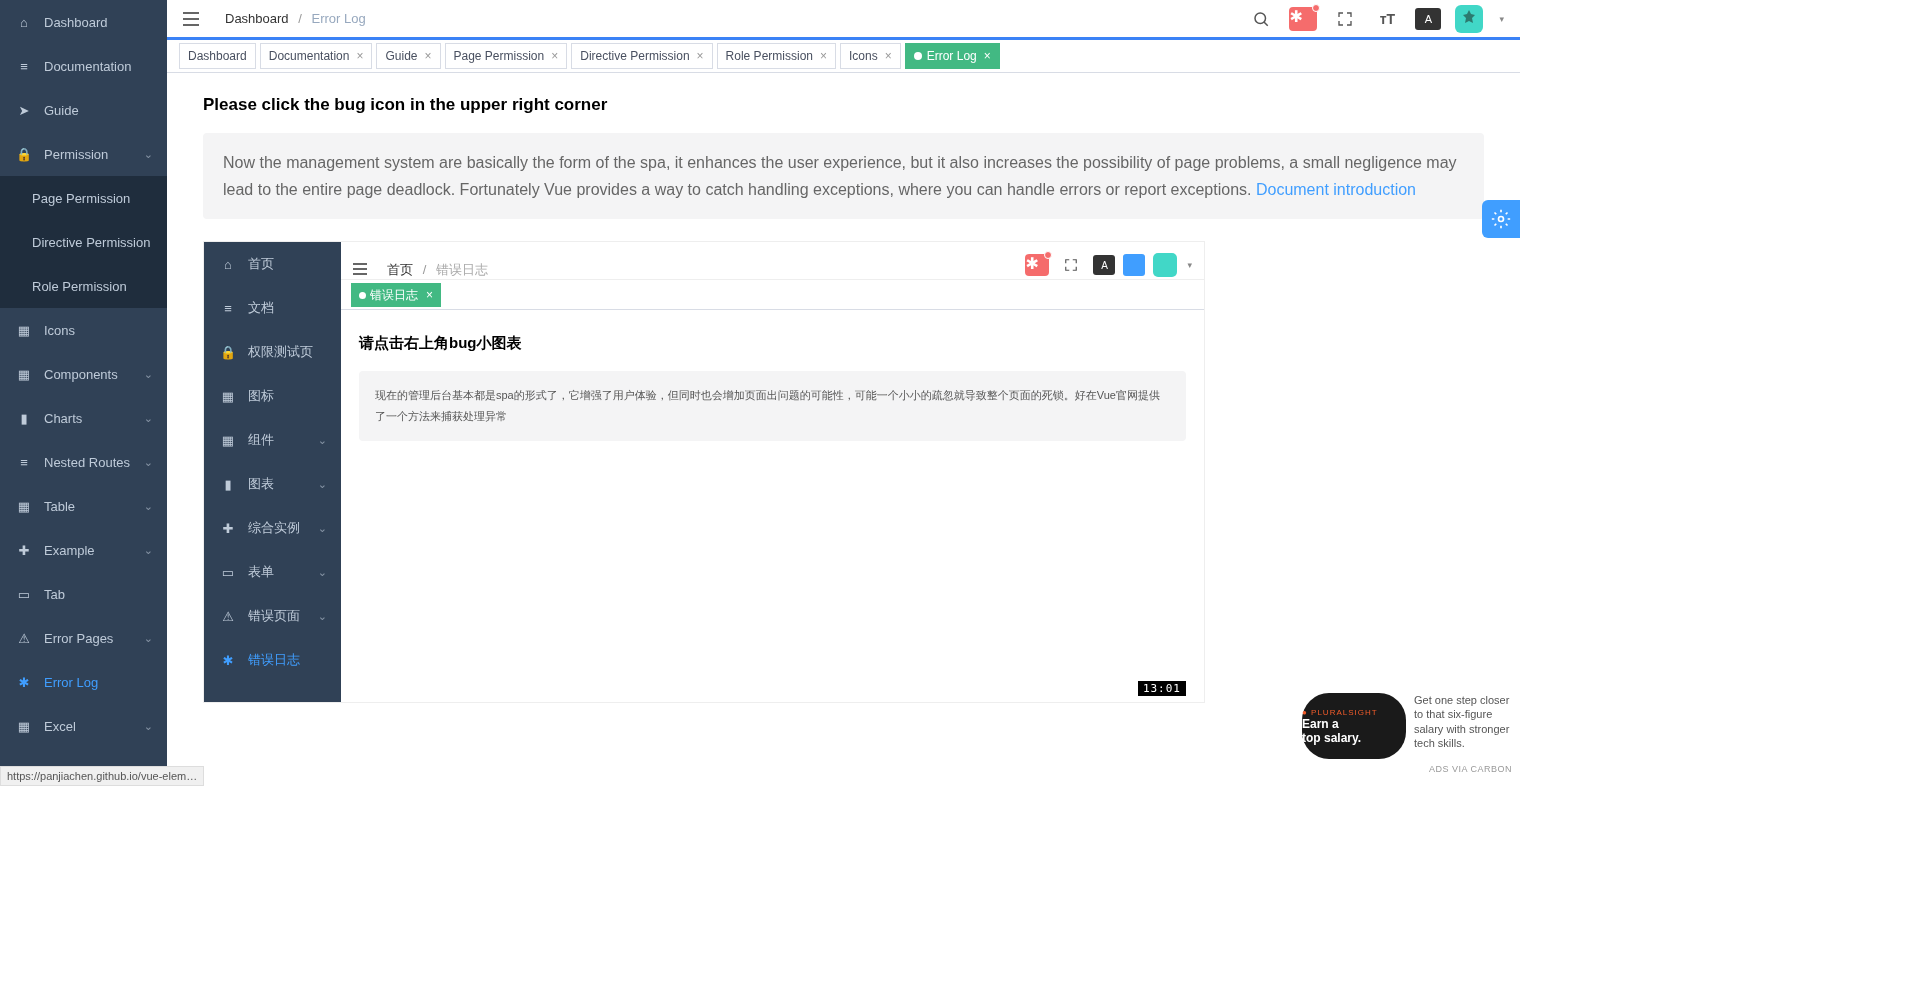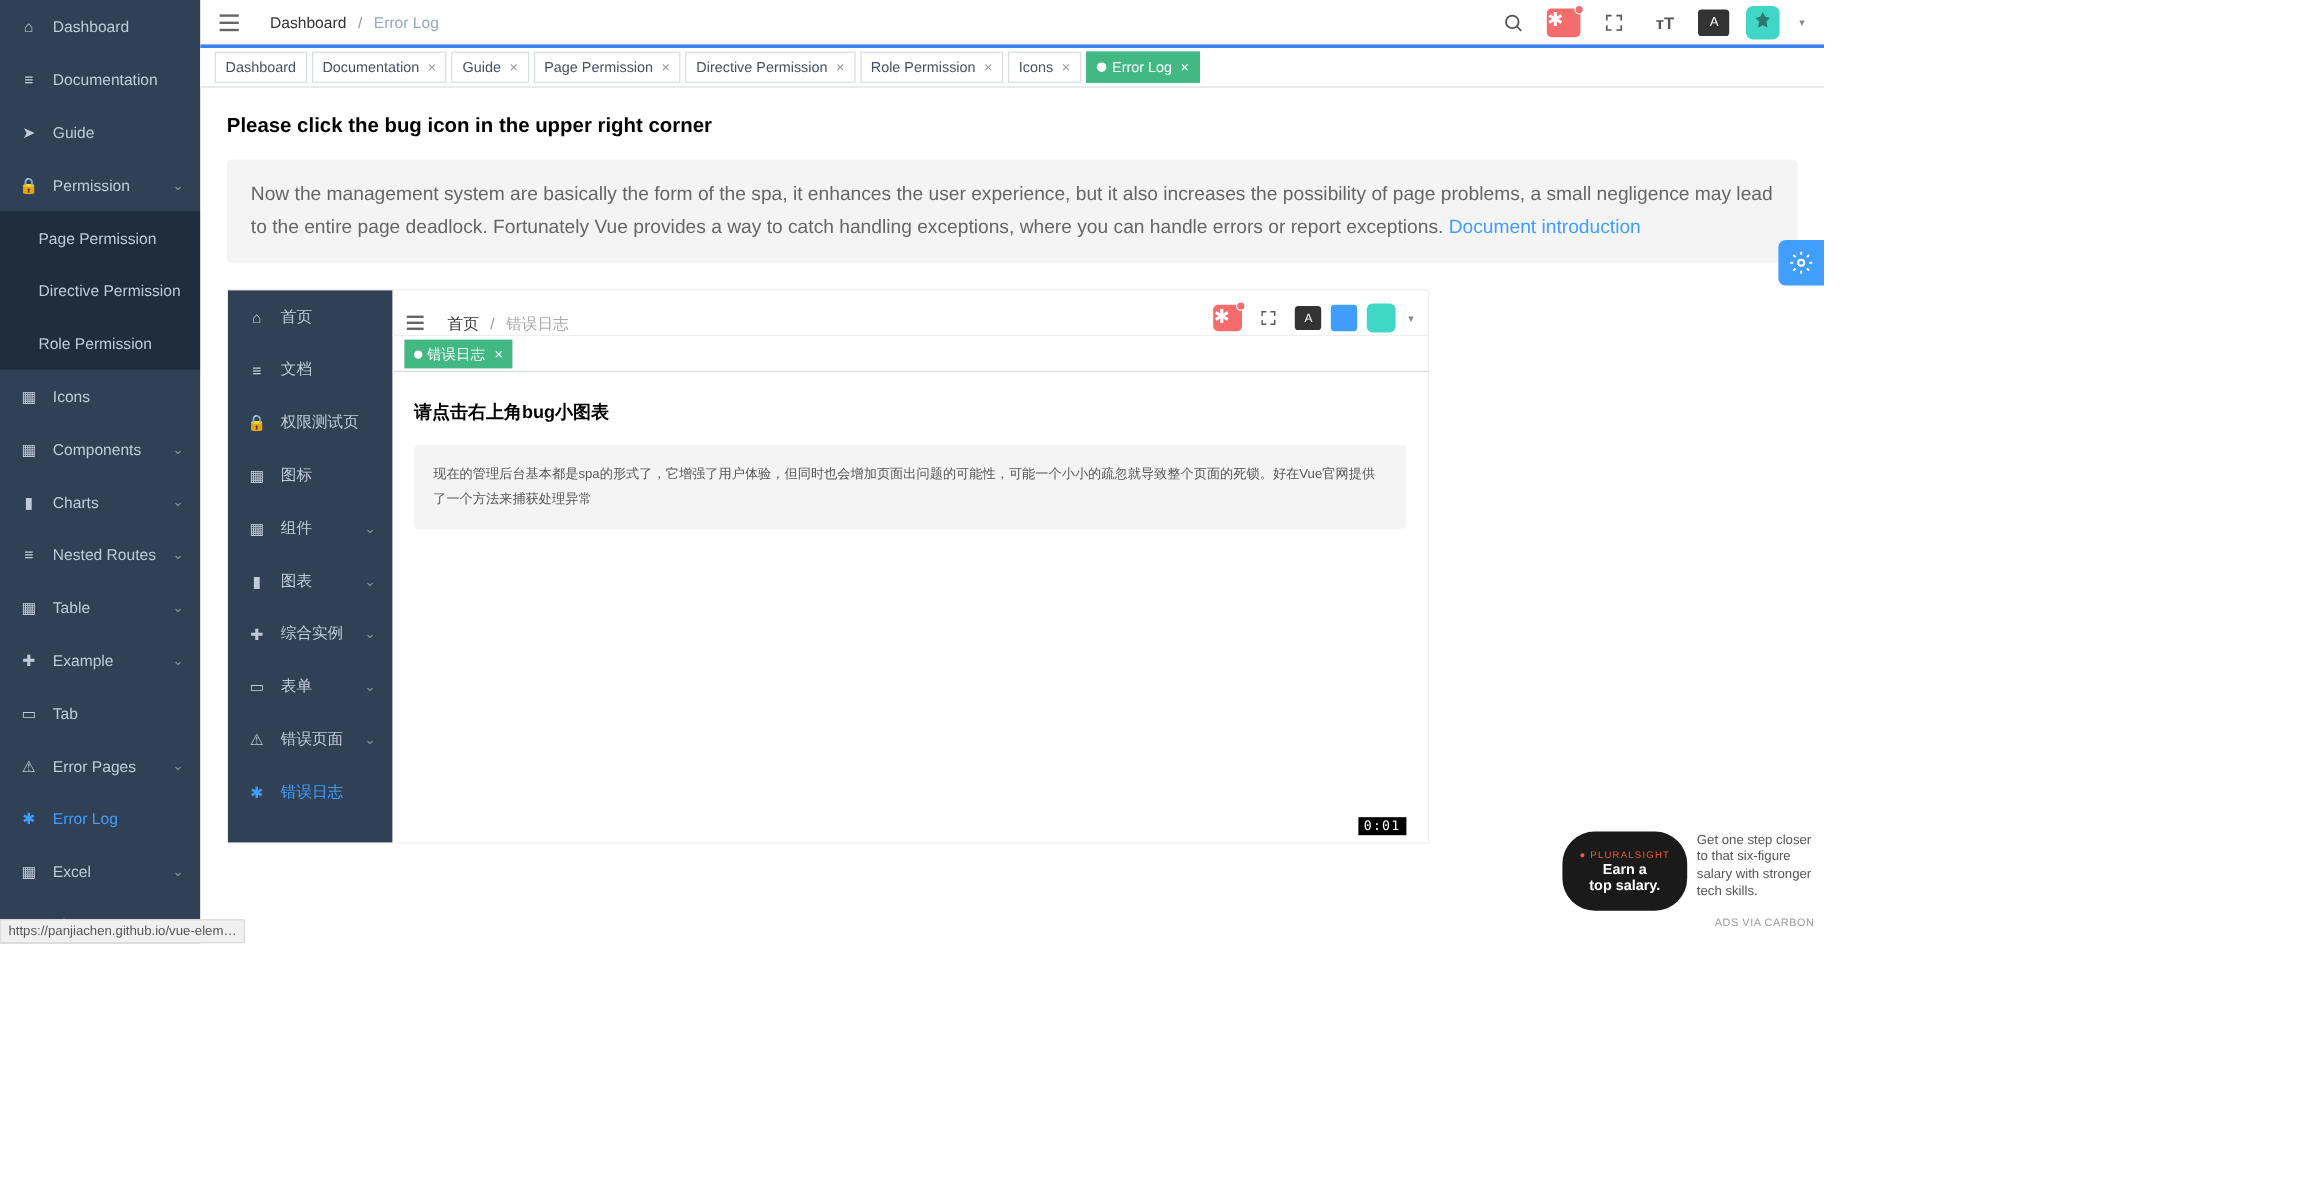--- a/index.html
+++ b/index.html
@@ -23,21 +23,21 @@
 .bug-dot{position:absolute;top:-3px;right:-3px;width:8px;height:8px;background:#f56c6c;border-radius:50%;border:1px solid #fff;}
 .size-btn{width:26px;height:22px;background:#333;color:#fff;border-radius:3px;font-size:11px;display:flex;align-items:center;justify-content:center;}
 .avatar{width:28px;height:28px;background:#41d7c7;border-radius:6px;padding:2px;}
 .dd-caret{font-size:9px;color:#888;margin-left:2px;}
 .tabs-row{height:33px;background:#fff;border-bottom:1px solid #d8dce5;padding:3px 12px 0;display:flex;gap:4px;}
 .tab{border:1px solid #d8dce5;background:#fff;padding:0 8px;height:26px;line-height:24px;font-size:12px;color:#495060;cursor:pointer;display:inline-flex;align-items:center;gap:5px;}
 .tab .close{font-size:12px;color:#999;margin-left:2px;}
 .tab.active{background:#42b983;border-color:#42b983;color:#fff;}
 .tab.active::before{content:"";width:8px;height:8px;border-radius:50%;background:#fff;display:inline-block;}
 .tab.active .close{color:#fff;}
-.content{padding:22px 22px 0;}
+.content{padding:22px 36px 0;}
 h3.title{font-size:17px;font-weight:700;margin-bottom:18px;}
 .info-box{background:#f4f4f5;color:#666;font-size:16px;padding:16px 20px;border-radius:4px;line-height:1.7;}
 .info-box a{color:#409eff;text-decoration:none;}
 .demo-img{margin-top:22px;width:1002px;height:462px;border:1px solid #eee;position:relative;background:#fff;}
 .demo-sidebar{position:absolute;left:0;top:0;bottom:0;width:137px;background:#304156;color:#bfcbd9;overflow:hidden;}
 .demo-sidebar .sidebar-item{height:44px;font-size:13px;}
 .demo-sidebar .sidebar-item.act{color:#409eff;}
 .demo-top{position:absolute;left:137px;top:0;right:0;height:38px;border-bottom:1px solid #eee;display:flex;align-items:flex-end;padding:0 12px;}
 .demo-ham{width:20px;height:20px;margin-right:14px;display:flex;flex-direction:column;justify-content:center;gap:3px;}
 .demo-ham span{height:2px;background:#666;width:14px;}
@@ -50,21 +50,21 @@
 .demo-tab{display:inline-flex;align-items:center;gap:4px;background:#42b983;color:#fff;font-size:12px;height:24px;padding:0 8px;}
 .demo-tab::before{content:"";width:7px;height:7px;background:#fff;border-radius:50%;}
 .demo-content{position:absolute;left:137px;top:68px;right:0;padding:24px 18px;}
 .demo-title{font-size:15px;font-weight:700;margin-bottom:18px;}
 .demo-box{background:#f4f4f5;font-size:11px;color:#555;padding:14px 16px;border-radius:4px;line-height:1.9;}
 .blue-btn{width:22px;height:22px;background:#409eff;border-radius:3px;}
 .av2{width:24px;height:24px;background:#41d7c7;border-radius:5px;}
 .timer{position:absolute;right:18px;bottom:6px;background:#000;color:#fff;font:11px monospace;padding:1px 5px;letter-spacing:1px;}
 .settings-float{position:absolute;right:0;top:200px;width:38px;height:38px;background:#409eff;border-radius:6px 0 0 6px;display:flex;align-items:center;justify-content:center;cursor:pointer;}
 .ad{position:absolute;right:8px;bottom:27px;width:210px;height:66px;display:flex;font-size:11px;color:#555;gap:8px;}
-.ad-img{width:104px;height:66px;background:#1a1a1a;color:#fff;display:flex;flex-direction:column;align-items:center;justify-content:center;font-size:12px;text-align:center;border-radius:27px;}
+.ad-img{width:104px;height:66px;background:#1a1a1a;color:#fff;display:flex;flex-direction:column;align-items:flex-start;justify-content:center;font-size:12px;text-align:center;border-radius:27px;}
 .ad-attr{position:absolute;right:8px;bottom:12px;font-size:9px;color:#999;letter-spacing:.5px;}
 .status-bar{position:absolute;left:0;bottom:0;height:20px;background:#f0f0f0;border:1px solid #ddd;padding:0 6px;font-size:11px;color:#555;line-height:18px;}
 svg{display:block;}
 </style>
 </head>
 <body>
 
 <div class="sidebar">
   <div class="sidebar-item">
       <span class="mi">⌂</span>
@@ -299,21 +299,21 @@
       <div class="demo-tabs">
         <div class="demo-tab">
             <span>错误日志</span>
             <span style="margin-left:4px">×</span>
           </div>
       </div>
       <div class="demo-content">
         <div class="demo-title">请点击右上角bug小图表</div>
         <div class="demo-box">现在的管理后台基本都是spa的形式了，它增强了用户体验，但同时也会增加页面出问题的可能性，可能一个小小的疏忽就导致整个页面的死锁。好在Vue官网提供了一个方法来捕获处理异常</div>
       </div>
-      <div class="timer">0:01</div>
+      <div class="timer">13:01</div>
     </div>
   </div>
 
   <div class="settings-float">
     <svg width="20" height="20" viewBox="0 0 24 24" fill="none" stroke="#fff" stroke-width="2">
         <circle cx="12" cy="12" r="3"></circle>
         <path d="M12 1v3M12 20v3M4.2 4.2l2.1 2.1M17.7 17.7l2.1 2.1M1 12h3M20 12h3M4.2 19.8l2.1-2.1M17.7 6.3l2.1-2.1"></path>
       </svg>
   </div>
 

